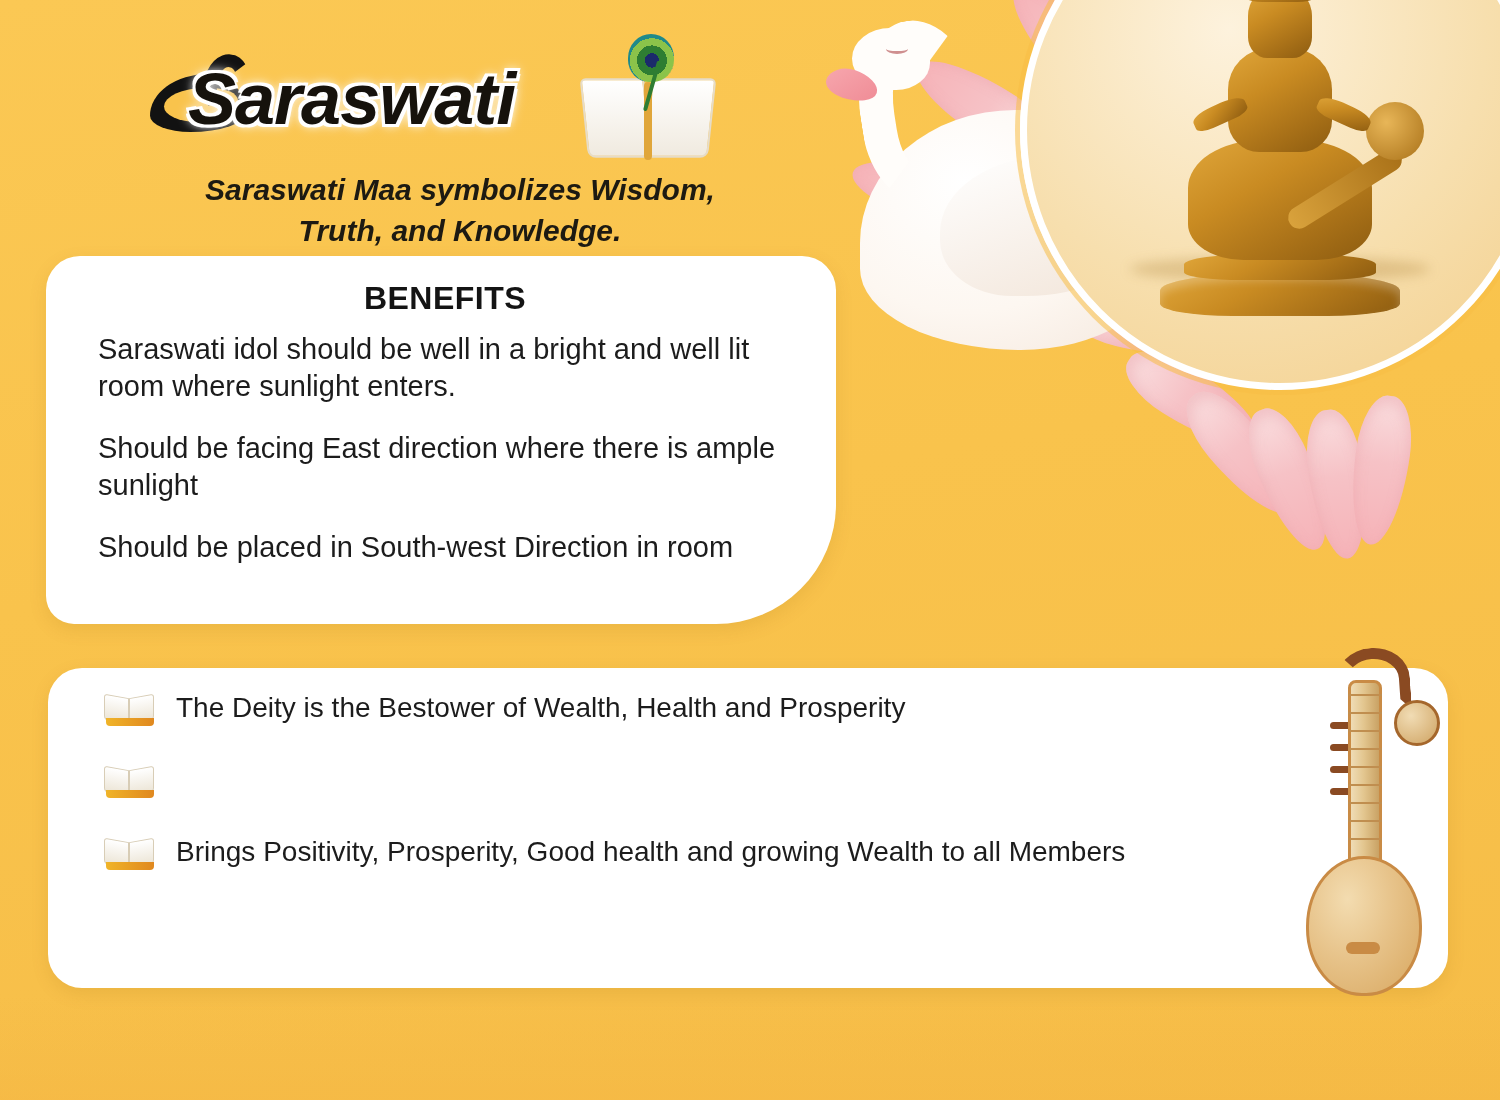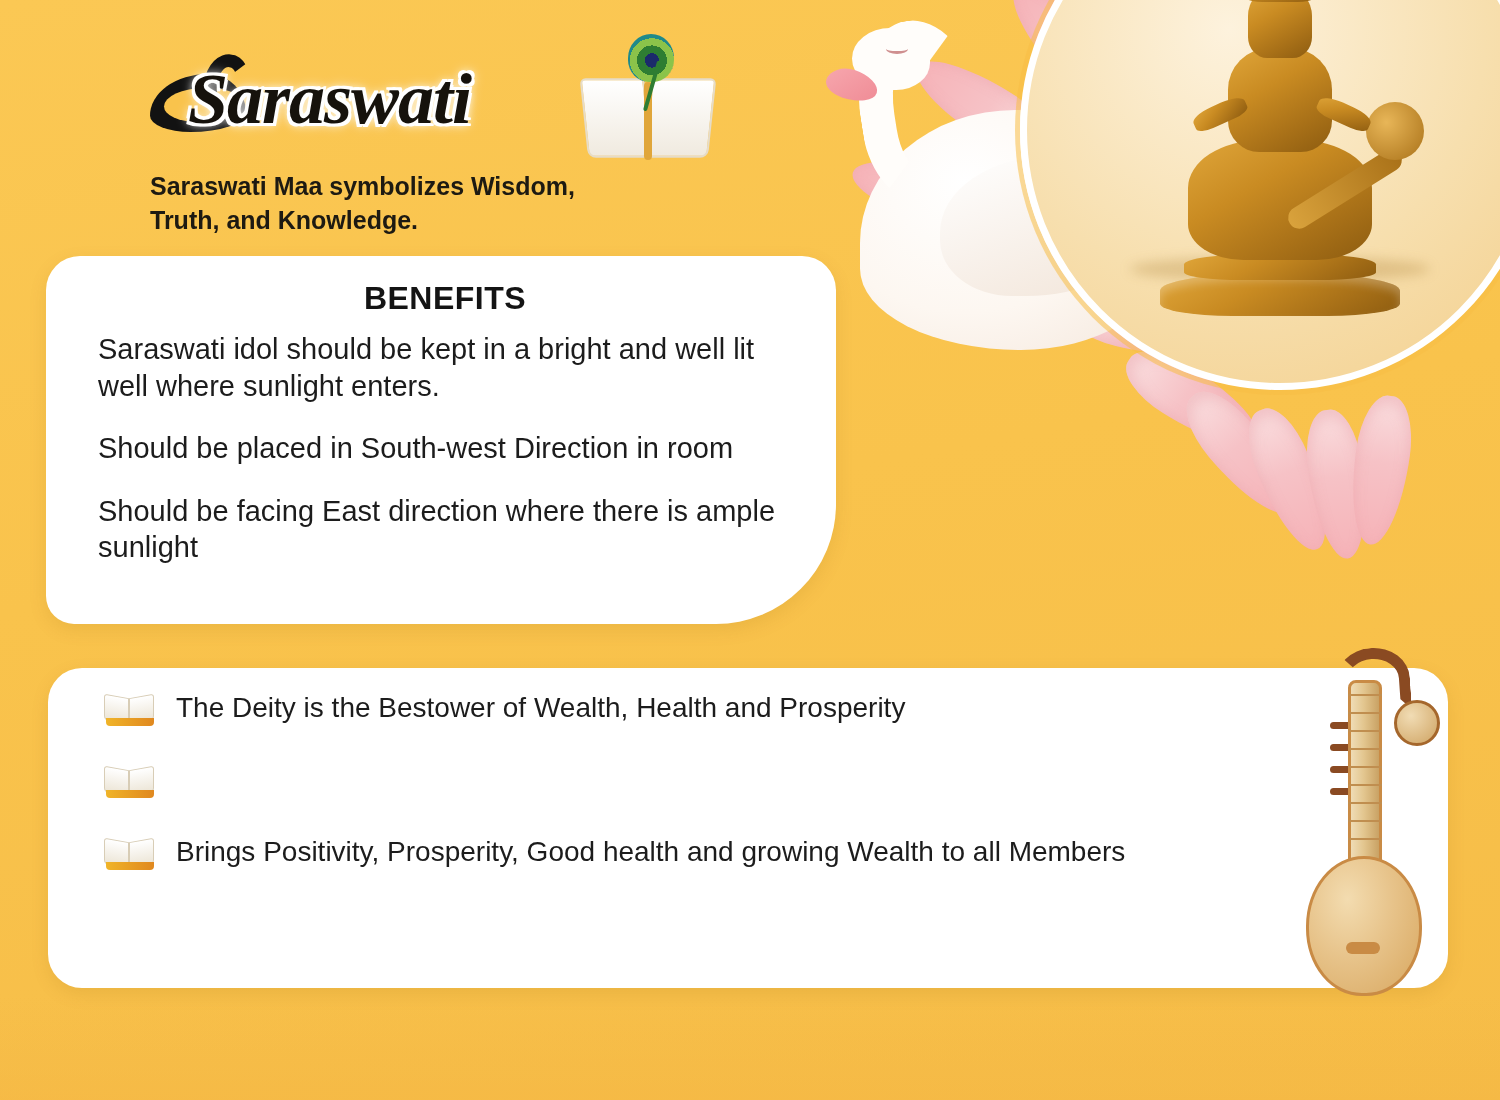--- a/index.html
+++ b/index.html
@@ -105,21 +105,21 @@
     position: absolute; left: 50%; bottom: 38px; transform: translateX(-50%);
     width: 300px; height: 26px; border-radius: 50%;
     background: rgba(160,110,30,.25); filter: blur(6px);
   }
 
   
   .header { position: absolute; left: 150px; top: 24px; width: 620px; }
   .logo-row { position: relative; height: 140px; }
   .logo-text {
     position: absolute; left: 38px; top: 34px;
-    font-family: Liberation Serif, serif;
+    font-family: Liberation Sans, sans-serif;
     font-size: 72px; font-weight: 700; font-style: italic;
     color: #16120c; letter-spacing: -1px;
     text-shadow: 3px 3px 0 #fff, -3px 3px 0 #fff, 3px -3px 0 #fff, -3px -3px 0 #fff,
                  0 0 10px #fff, 0 0 14px #fff;
   }
   .swan-mark {
     position: absolute; left: 0px; top: 28px; width: 120px; height: 86px;
   }
   .swan-mark .sm-neck {
     position: absolute; left: 54px; top: 2px; width: 46px; height: 62px;
@@ -156,22 +156,22 @@
     background: linear-gradient(180deg,#ffffff,#f0eadf);
     border: 2px solid #e6dcc8;
   }
   .book .page-l { left: 0; border-radius: 6px 2px 2px 8px; transform: rotate(-6deg) skewY(6deg); }
   .book .page-r { left: 64px; border-radius: 2px 6px 8px 2px; transform: rotate(6deg) skewY(-6deg); }
   .book .spine {
     position: absolute; left: 60px; top: 4px; width: 8px; height: 78px;
     background: #e0a63a; border-radius: 4px;
   }
   .tagline {
-    margin-top: 6px; text-align: left;
-    font-size: 25px; font-weight: 700; 
+    margin-top: 6px; text-align: center;
+    font-size: 30px; font-weight: 700; font-style: italic;
     color: #1d1a12; line-height: 1.35;
   }
 
   
   .card {
     position: absolute; background: #fff;
     box-shadow: 0 6px 18px rgba(140,90,10,.12);
   }
   .card-direction {
     left: 46px; top: 256px; width: 790px; height: 368px;
@@ -321,23 +321,23 @@
         <div class="fq"></div>
       </div>
       <div class="logo-text">Saraswati</div>
     </div>
     <div class="tagline" style="white-space:pre-line;">Saraswati Maa symbolizes Wisdom,
 Truth, and Knowledge.</div>
   </div>
 
   <div class="card card-direction">
     <div class="card-title">BENEFITS</div>
-    <div class="para">Saraswati idol should be kept in a bright and well lit well where sunlight enters.</div>
+    <div class="para">Saraswati idol should be well in a bright and well lit room where sunlight enters.</div>
+    <div class="para">Should be facing East direction where there is ample sunlight</div>
     <div class="para">Should be placed in South-west Direction in room</div>
-    <div class="para">Should be facing East direction where there is ample sunlight</div>
   </div>
 
   <div class="card card-benefits">
 
     <div class="bullet-row">
       <span class="bullet-icon">
         <i class="bi-l"></i>
           <i class="bi-r"></i>
           <i class="bi-edge"></i>
       </span>

